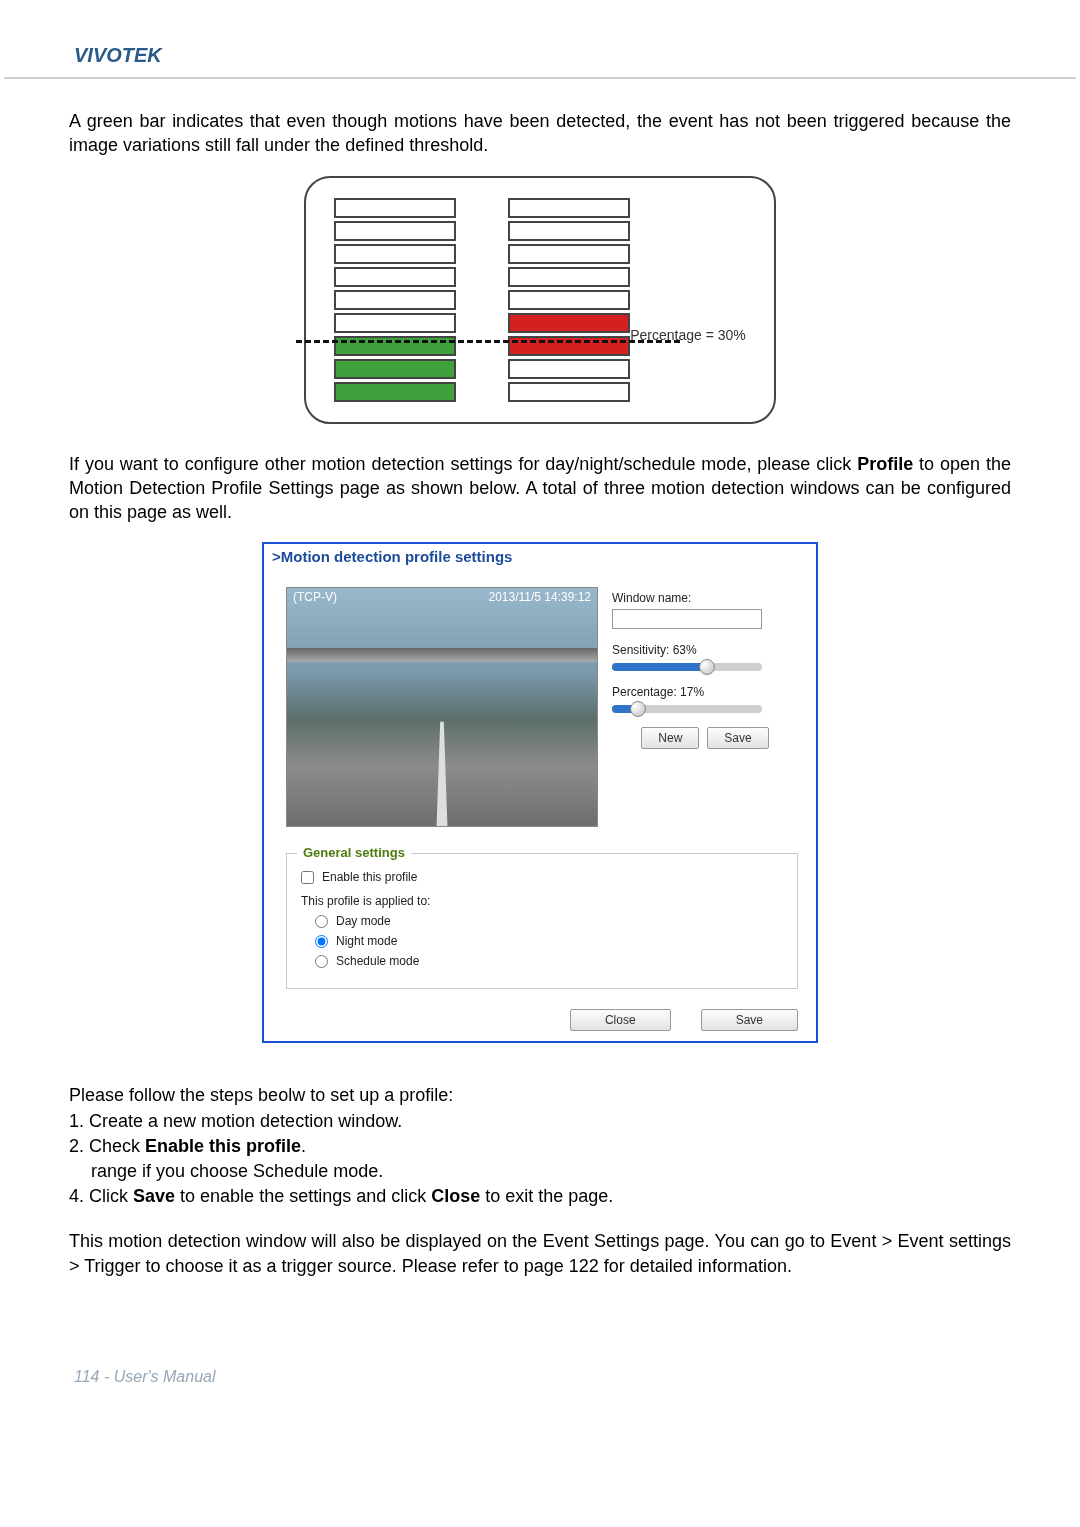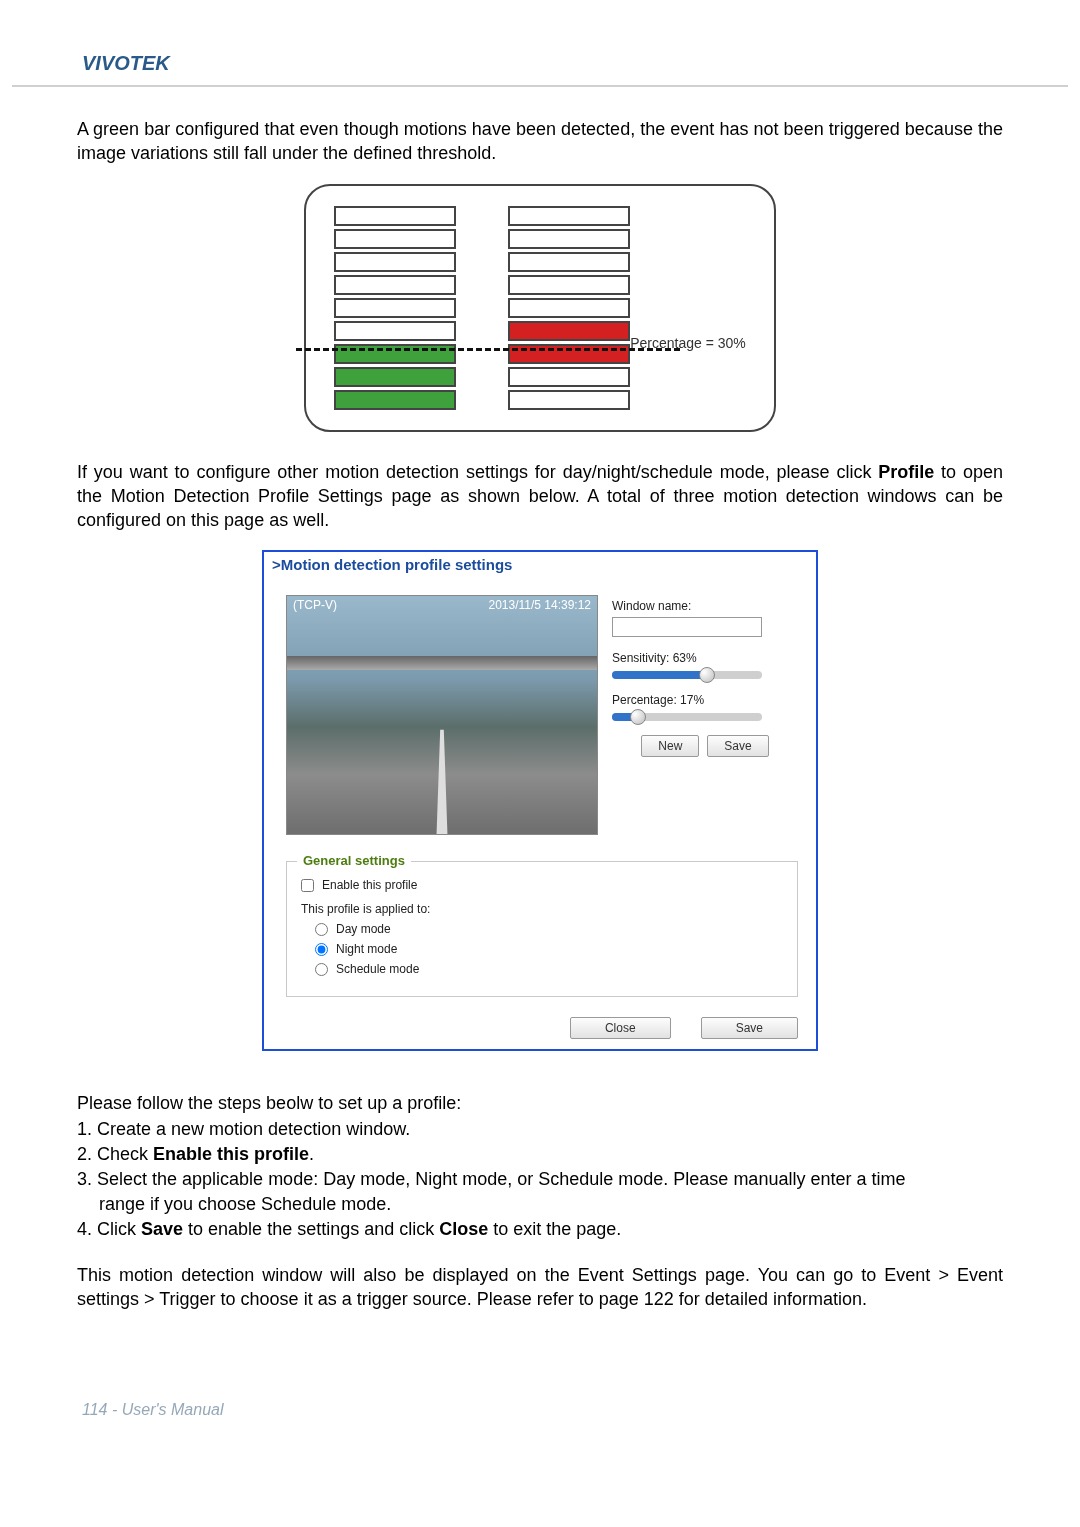--- a/index.html
+++ b/index.html
@@ -4,21 +4,21 @@
 <style>
   * { box-sizing: border-box; margin: 0; padding: 0; }
   body {
     font-family: Arial, Helvetica, sans-serif;
     background: #fff;
     width: 1080px;
     margin: 0 auto;
     color: #000;
   }
   .page {
-    padding: 12px;
+    padding: 4px;
   }
   .header-bar {
     background: #fff;
     padding: 40px 0 10px 70px;
   }
   .brand {
     color: #2a5a8a;
     font-weight: bold;
     font-style: italic;
     font-size: 20px;
@@ -196,21 +196,21 @@
 </head>
 <body>
 
 <div class="page">
   <div class="header-bar">
     <span class="brand">VIVOTEK</span>
   </div>
   <div class="hr"></div>
 
   <div class="content">
-    <p class="para">A green bar configured that even though motions have been detected, the event has not been triggered because the image variations still fall under the defined threshold.</p>
+    <p class="para">A green bar indicates that even though motions have been detected, the event has not been triggered because the image variations still fall under the defined threshold.</p>
 
     <div class="diagram-wrap">
       <div class="diagram-card">
         <div class="bar-cols">
           <div class="dash-line"></div>
           <div class="bar-col">
             <div class="bar-cell"></div>
             <div class="bar-cell"></div>
             <div class="bar-cell"></div>
             <div class="bar-cell"></div>
@@ -299,21 +299,20 @@
       <div class="sc-footer">
         <div class="btn btn-wide">Close</div>
         <div class="btn btn-wide">Save</div>
       </div>
     </div>
 
     <div class="steps">
       <div>Please follow the steps beolw to set up a profile:</div>
       <div>1. Create a new motion detection window.</div>
       <div><span>2. Check </span><b>Enable this profile</b><span>.</span></div>
-      <div>3. Select the applicable mode: Day mode, Night mode, or Schedule mode. Please manually enter a time</div>
       <div class="indent">range if you choose Schedule mode.</div>
       <div><span>4. Click </span><b>Save</b><span> to enable the settings and click </span><b>Close</b><span> to exit the page.</span></div>
     </div>
 
     <p class="para">This motion detection window will also be displayed on the Event Settings page. You can go to Event &gt; Event settings &gt; Trigger to choose it as a trigger source. Please refer to page 122 for detailed information.</p>
   </div>
 
   <div class="footer">114 - User's Manual</div>
 </div>
 

